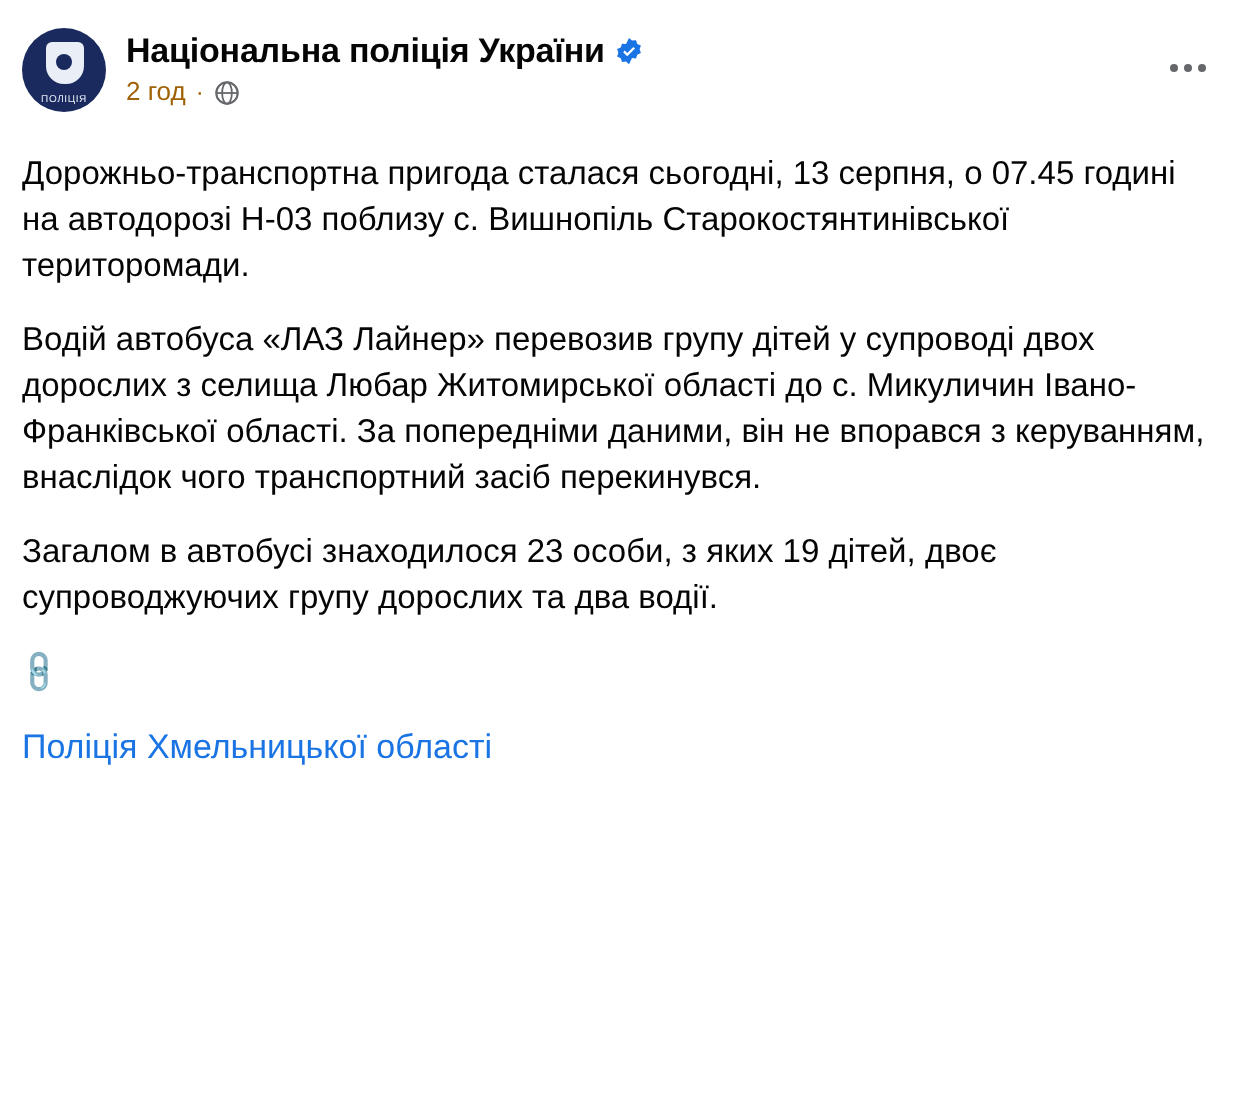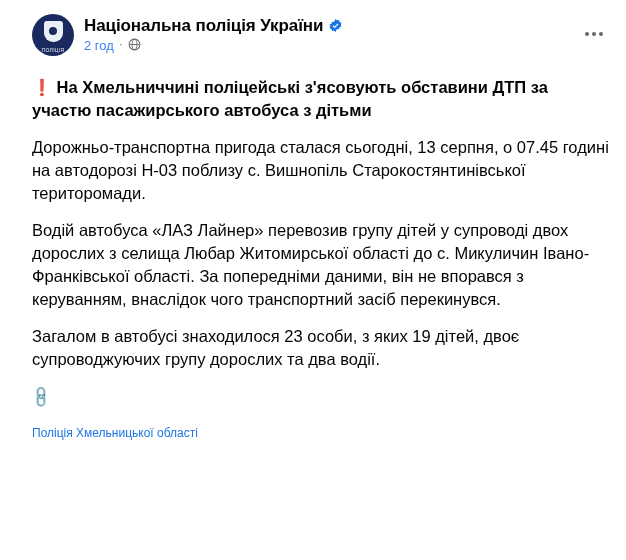--- a/index.html
+++ b/index.html
@@ -10,21 +10,21 @@
     width: 626px;
     height: 560px;
     background: #ffffff;
     font-family: "Liberation Sans", sans-serif;
     color: #050505;
     overflow: hidden;
   }
   .post {
     width: 626px;
     box-sizing: border-box;
-    padding: 14px 16px 0 32px;
+    padding: 14px 16px 0 11px;
     background: #ffffff;
   }
   .post-header {
     display: flex;
     align-items: flex-start;
     position: relative;
     min-height: 48px;
   }
   .avatar {
     width: 42px;
@@ -87,24 +87,24 @@
     letter-spacing: -0.1px;
   }
   .verified {
     width: 15px;
     height: 15px;
     flex: 0 0 15px;
     display: block;
   }
   .meta-row {
     display: flex;
-    align-items: flex-start;
+    align-items: center;
     gap: 5px;
     margin-top: 2px;
-    color: #3b82f6;
+    color: #a16207;
     font-size: 13px;
     line-height: 16px;
   }
   .meta-dot {
     font-size: 12px;
     line-height: 12px;
   }
   .globe {
     width: 13px;
     height: 13px;
@@ -158,21 +158,21 @@
     gap: 2px;
   }
   .link-icon {
     font-size: 15px;
     color: #3578e5;
     transform: rotate(-45deg);
     display: inline-block;
   }
   .footer-line {
     color: #1b74e4;
-    font-size: 12px;
+    font-size: 17px;
     line-height: 23px;
     margin: 0;
   }
 </style>
 </head>
 <body>
 
 <div class="post">
 
   <div class="post-header">
@@ -203,24 +203,20 @@
 
     <div class="more-btn">
       <span></span>
       <span></span>
       <span></span>
     </div>
   </div>
 
   <div class="post-body">
 
-    <p class="para-bold">
-      <span class="warn-emoji">❗</span>
-      <span>На Хмельниччині поліцейські з'ясовують обставини ДТП за участю пасажирського автобуса з дітьми</span>
-    </p>
 
     <p>Дорожньо-транспортна пригода сталася сьогодні, 13 серпня, о 07.45 годині на автодорозі Н-03 поблизу с. Вишнопіль Старокостянтинівської територомади.</p>
     <p>Водій автобуса «ЛАЗ Лайнер» перевозив групу дітей у супроводі двох дорослих з селища Любар Житомирської області до с. Микуличин Івано-Франківської області. За попередніми даними, він не впорався з керуванням, внаслідок чого транспортний засіб перекинувся.</p>
     <p> Загалом в автобусі знаходилося 23 особи, з яких 19 дітей, двоє супроводжуючих групу  дорослих та два водії.</p>
 
     <p class="link-row">
       <span class="link-icon">🔗</span>
     </p>
 
     <p class="footer-line">Поліція Хмельницької області</p>

